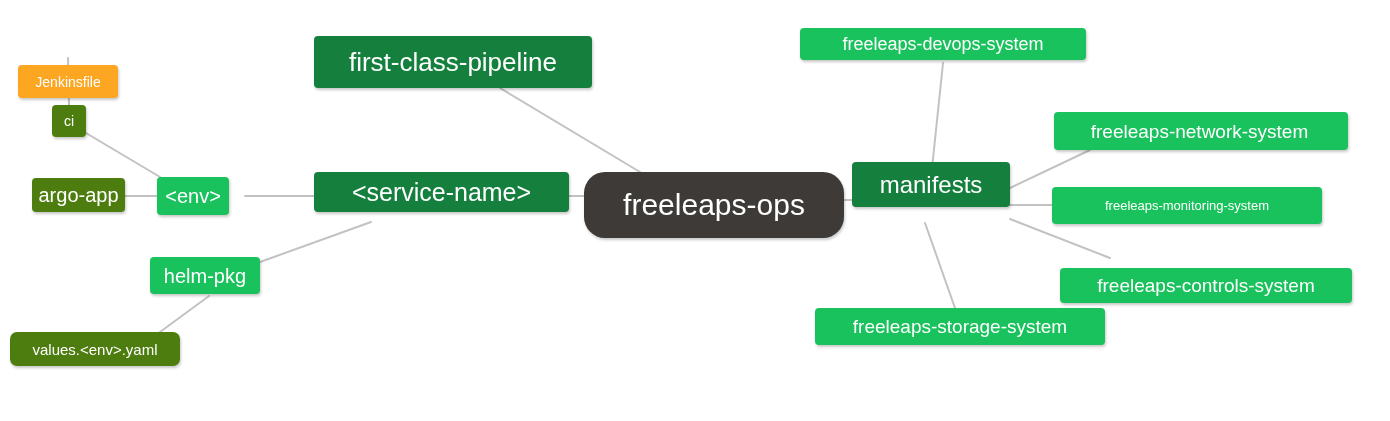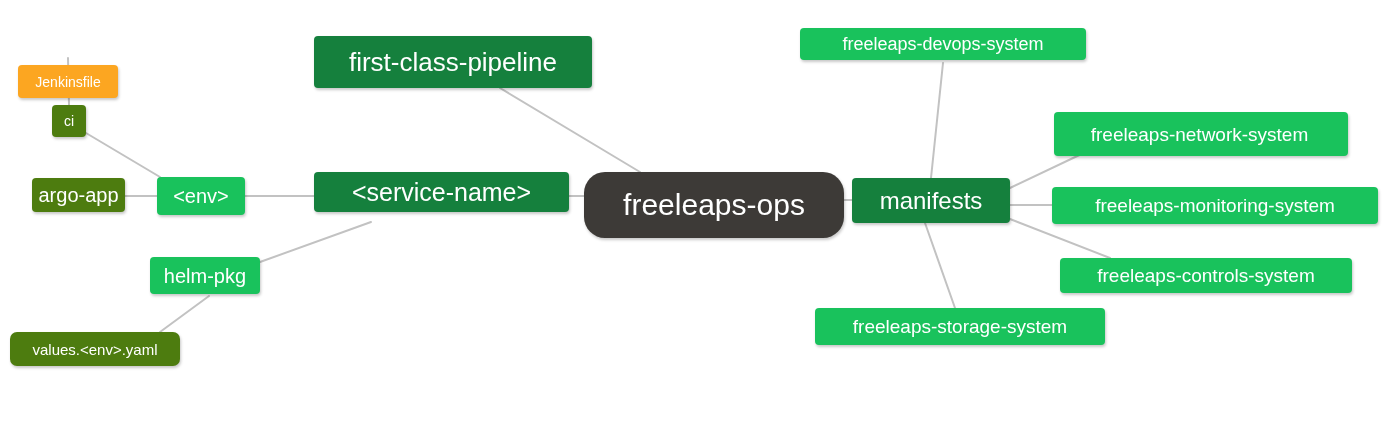--- a/index.html
+++ b/index.html
@@ -66,26 +66,26 @@
       <line x1="931" y1="178" x2="943" y2="63" stroke="#c2c2c2" stroke-width="2" stroke-linecap="round"></line>
       <line x1="1010" y1="188" x2="1090" y2="150" stroke="#c2c2c2" stroke-width="2" stroke-linecap="round"></line>
       <line x1="1010" y1="205" x2="1052" y2="205" stroke="#c2c2c2" stroke-width="2" stroke-linecap="round"></line>
       <line x1="1010" y1="219" x2="1110" y2="258" stroke="#c2c2c2" stroke-width="2" stroke-linecap="round"></line>
       <line x1="925" y1="223" x2="955" y2="308" stroke="#c2c2c2" stroke-width="2" stroke-linecap="round"></line>
     </svg>
   <div id="node-layer">
       <div class="node n-orange" style="left: 18px; top: 25px; width: 100px; height: 33px; font-size: 14px; margin-top: 40px;">Jenkinsfile</div>
       <div class="node n-red" style="left: 52px; top: 105px; width: 34px; height: 32px; font-size: 14px;">ci</div>
       <div class="node n-red" style="left: 32px; top: 178px; width: 93px; height: 34px; font-size: 20px;">argo-app</div>
-      <div class="node n-green" style="left: 157px; top: 177px; width: 88px; height: 38px; font-size: 20px;">&lt;env&gt;</div>
+      <div class="node n-green" style="left: 157px; top: 177px; width: 72px; height: 38px; font-size: 20px;">&lt;env&gt;</div>
       <div class="node n-green" style="left: 150px; top: 257px; width: 110px; height: 37px; font-size: 20px;">helm-pkg</div>
       <div class="node n-red" style="left: 10px; top: 332px; width: 170px; height: 34px; font-size: 15px; border-radius: 7px;">values.&lt;env&gt;.yaml</div>
       <div class="node n-blue" style="left: 314px; top: 36px; width: 278px; height: 52px; font-size: 26px;">first-class-pipeline</div>
       <div class="node n-blue" style="left: 314px; top: 172px; width: 255px; height: 40px; font-size: 25px;">&lt;service-name&gt;</div>
       <div class="node n-root" style="left: 584px; top: 172px; width: 260px; height: 66px; font-size: 30px; border-radius: 21px;">freeleaps-ops</div>
-      <div class="node n-blue" style="left: 852px; top: 178px; width: 158px; height: 45px; font-size: 24px;">manifests</div>
+      <div class="node n-blue" style="left: 852px; top: 162px; width: 158px; height: 45px; font-size: 24px;">manifests</div>
       <div class="node n-green" style="left: 800px; top: 28px; width: 286px; height: 32px; font-size: 18px;">freeleaps-devops-system</div>
-      <div class="node n-green" style="left: 1054px; top: 112px; width: 294px; height: 44px; font-size: 19px; padding-left: 7px;">freeleaps-network-system</div>
-      <div class="node n-green" style="left: 1052px; top: 187px; width: 326px; height: 37px; font-size: 19px;">freeleaps-monitoring-system</div>
-      <div class="node n-green" style="left: 1060px; top: 258px; width: 292px; height: 35px; font-size: 19px;">freeleaps-controls-system</div>
+      <div class="node n-green" style="left: 1054px; top: 112px; width: 294px; height: 38px; font-size: 19px; padding-left: 7px;">freeleaps-network-system</div>
+      <div class="node n-green" style="left: 1052px; top: 187px; width: 270px; height: 37px; font-size: 13px;">freeleaps-monitoring-system</div>
+      <div class="node n-green" style="left: 1060px; top: 268px; width: 292px; height: 35px; font-size: 19px;">freeleaps-controls-system</div>
       <div class="node n-green" style="left: 815px; top: 308px; width: 290px; height: 37px; font-size: 19px;">freeleaps-storage-system</div>
     </div>
 </div>
 
 </body></html>

